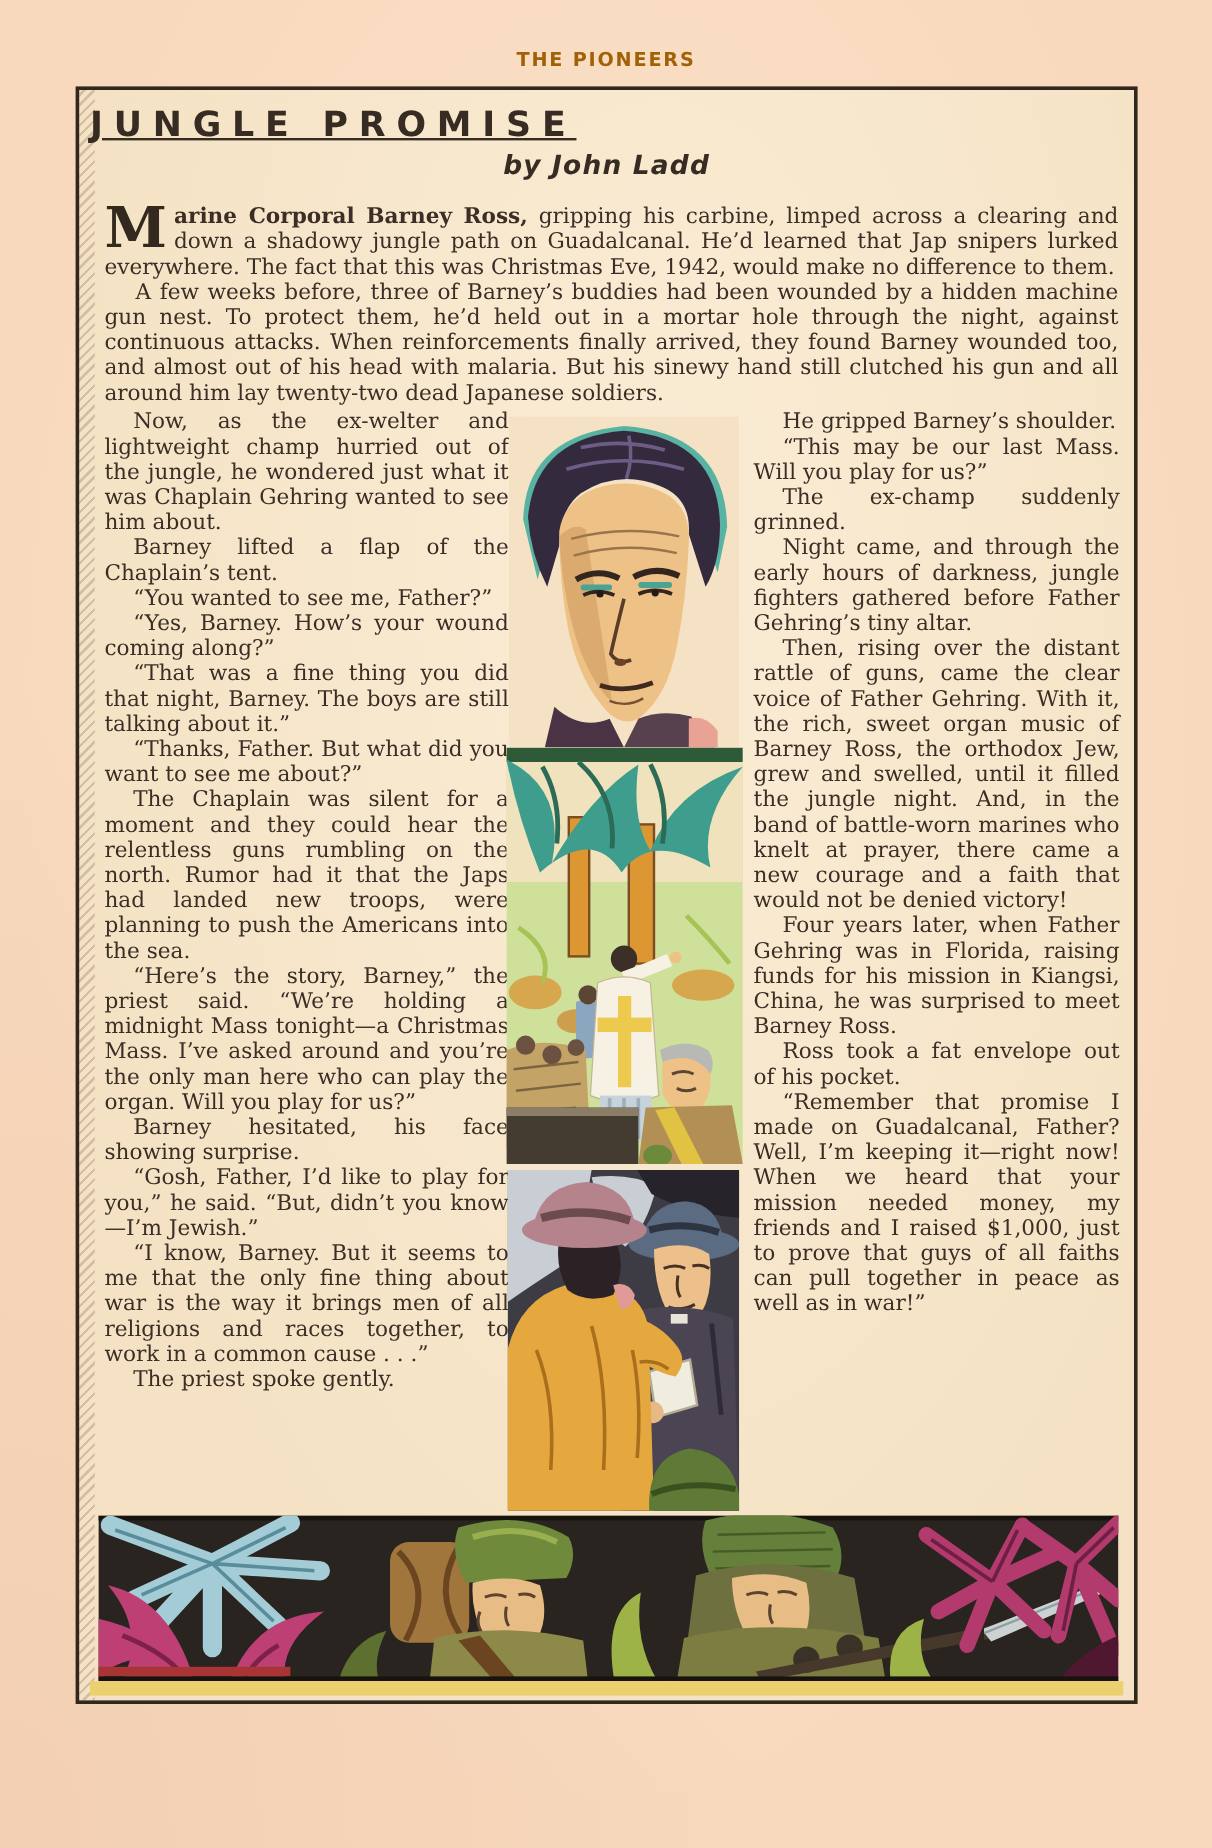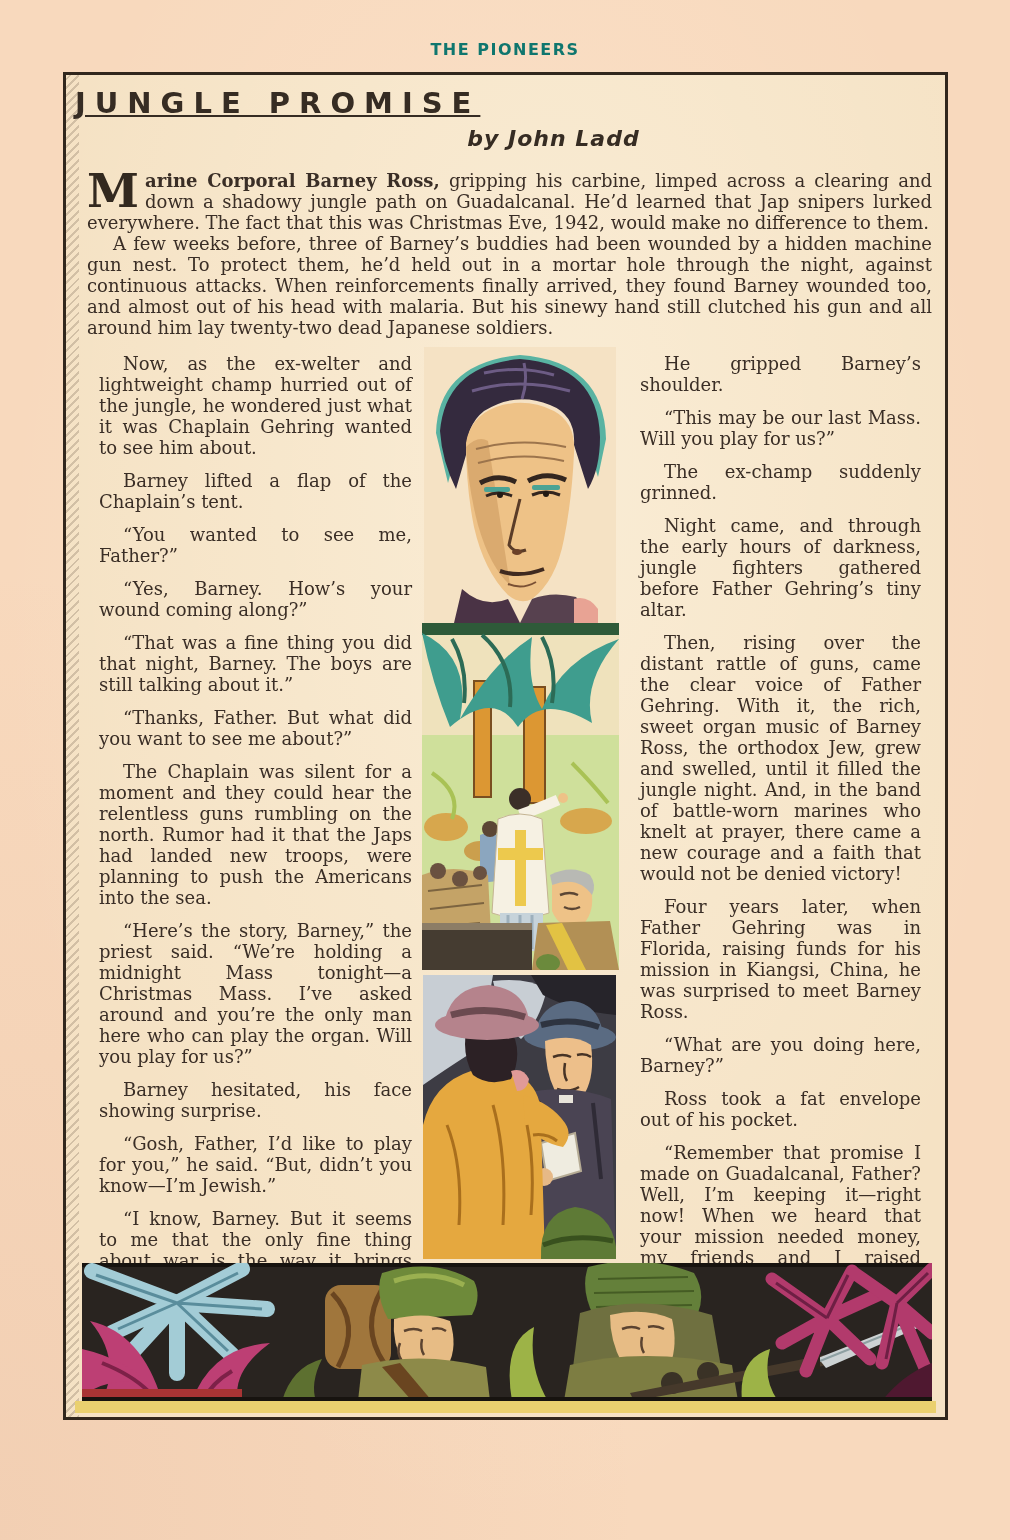--- a/index.html
+++ b/index.html
@@ -7,55 +7,55 @@
     width:1010px;height:1540px;position:relative;overflow:hidden;
     background:#f8d9bd;
     background-image:radial-gradient(ellipse at 50% 40%, rgba(255,244,228,.35), rgba(0,0,0,0) 70%),
                      radial-gradient(ellipse at 0% 100%, rgba(190,120,90,.10), rgba(0,0,0,0) 45%);
     font-family:"DejaVu Serif", serif;
     color:#3a2e26;
   }
   .running-header{
     position:absolute;top:40px;left:0;width:1010px;text-align:center;
     font-family:"DejaVu Sans", sans-serif;font-weight:bold;font-size:16px;
-    letter-spacing:1.5px;color:#0f766e;
+    letter-spacing:1.5px;color:#a16207;
   }
   .frame{
     position:absolute;left:63px;top:72px;width:879px;height:1342px;
     border:3px solid #31271d;background:#f5e2c4;
     background-image:radial-gradient(ellipse at 55% 30%, rgba(255,247,230,.5), rgba(0,0,0,0) 75%);
   }
   .spine{
     position:absolute;left:0;top:0;width:13px;height:100%;
     background:repeating-linear-gradient(315deg, rgba(70,52,38,.20) 0 2px, rgba(0,0,0,0) 2px 6px);
   }
   .story-title{
     position:absolute;top:11px;left:0;width:100%;
     font-family:"DejaVu Sans", sans-serif;font-weight:bold;font-size:29px;
     letter-spacing:9px;color:#362c23;white-space:nowrap;text-indent:9px;text-decoration:underline;
   }
   .story-byline{
     position:absolute;top:51px;left:0;width:100%;text-align:center;
     font-family:"DejaVu Sans", sans-serif;font-weight:bold;font-style:italic;
-    font-size:22px;letter-spacing:1px;color:#362c23;padding-left:48px;
+    font-size:22px;letter-spacing:1px;color:#362c23;
   }
   .intro{
     position:absolute;left:21px;top:95px;width:845px;
     font-size:18px;line-height:21px;text-align:justify;
   }
   .intro p{margin:0;}
   .intro p + p{text-indent:26px;}
   .dropcap{
     float:left;font-size:47px;line-height:37px;padding:2px 6px 0 0;
     font-weight:bold;color:#33291f;
   }
   .col{
     position:absolute;top:266px;font-size:18px;line-height:21px;text-align:justify;
   }
-  .col p{margin:12px;text-indent:24px;}
+  .col p{margin:0;text-indent:24px;}
   .col-left{left:21px;width:337px;}
   .col-right{left:562px;width:305px;}
   .fig{position:absolute;}
   .fig svg{display:block;width:100%;height:100%;}
   #fig-portrait{left:358px;top:272px;width:192px;height:276px;}
   #fig-mass{left:356px;top:548px;width:197px;height:347px;}
   #fig-meeting{left:357px;top:900px;width:193px;height:284px;}
   #fig-strip{left:16px;top:1188px;width:850px;height:138px;}
   .yellow-bar{
     position:absolute;left:9px;top:1326px;width:861px;height:12px;background:#ead06f;
@@ -92,21 +92,20 @@
     <p>The priest spoke gently.</p>
   </div>
 
   <div class="col col-right">
     <p>He gripped Barney’s shoulder.</p>
     <p>“This may be our last Mass. Will you play for us?”</p>
     <p>The ex-champ suddenly grinned.</p>
     <p>Night came, and through the early hours of darkness, jungle fighters gathered before Father Gehring’s tiny altar.</p>
     <p>Then, rising over the distant rattle of guns, came the clear voice of Father Gehring. With it, the rich, sweet organ music of Barney Ross, the orthodox Jew, grew and swelled, until it filled the jungle night. And, in the band of battle-worn marines who knelt at prayer, there came a new courage and a faith that would not be denied victory!</p>
     <p>Four years later, when Father Gehring was in Florida, raising funds for his mission in Kiangsi, China, he was surprised to meet Barney Ross.</p>
-    <p>“What are you doing here, Barney?”</p>
     <p>Ross took a fat envelope out of his pocket.</p>
     <p>“Remember that promise I made on Guadalcanal, Father? Well, I’m keeping it—right now! When we heard that your mission needed money, my friends and I raised $1,000, just to prove that guys of all faiths can pull together in peace as well as in war!”</p>
   </div>
 
   <div class="fig" id="fig-portrait">
     <svg viewBox="0 0 192 276">
       <rect width="192" height="276" fill="#f5e2c4"></rect>
       <path d="M12,86 Q14,16 96,8 Q180,14 182,92 L174,130 L160,86 Q150,52 96,46 Q48,52 36,92 L24,136 Z" fill="#59b3a2"></path>
       <path d="M16,84 Q22,18 96,12 Q174,18 176,90 Q176,122 164,142 L150,98 Q152,68 126,58 Q92,44 60,64 Q42,78 42,108 L32,142 Q18,114 16,84 Z" fill="#342a3e"></path>
       <path d="M60,26 Q96,18 130,28 M48,44 Q96,30 146,44 M100,16 Q104,34 98,52" stroke="#6d5c85" stroke-width="3" fill="none"></path>

